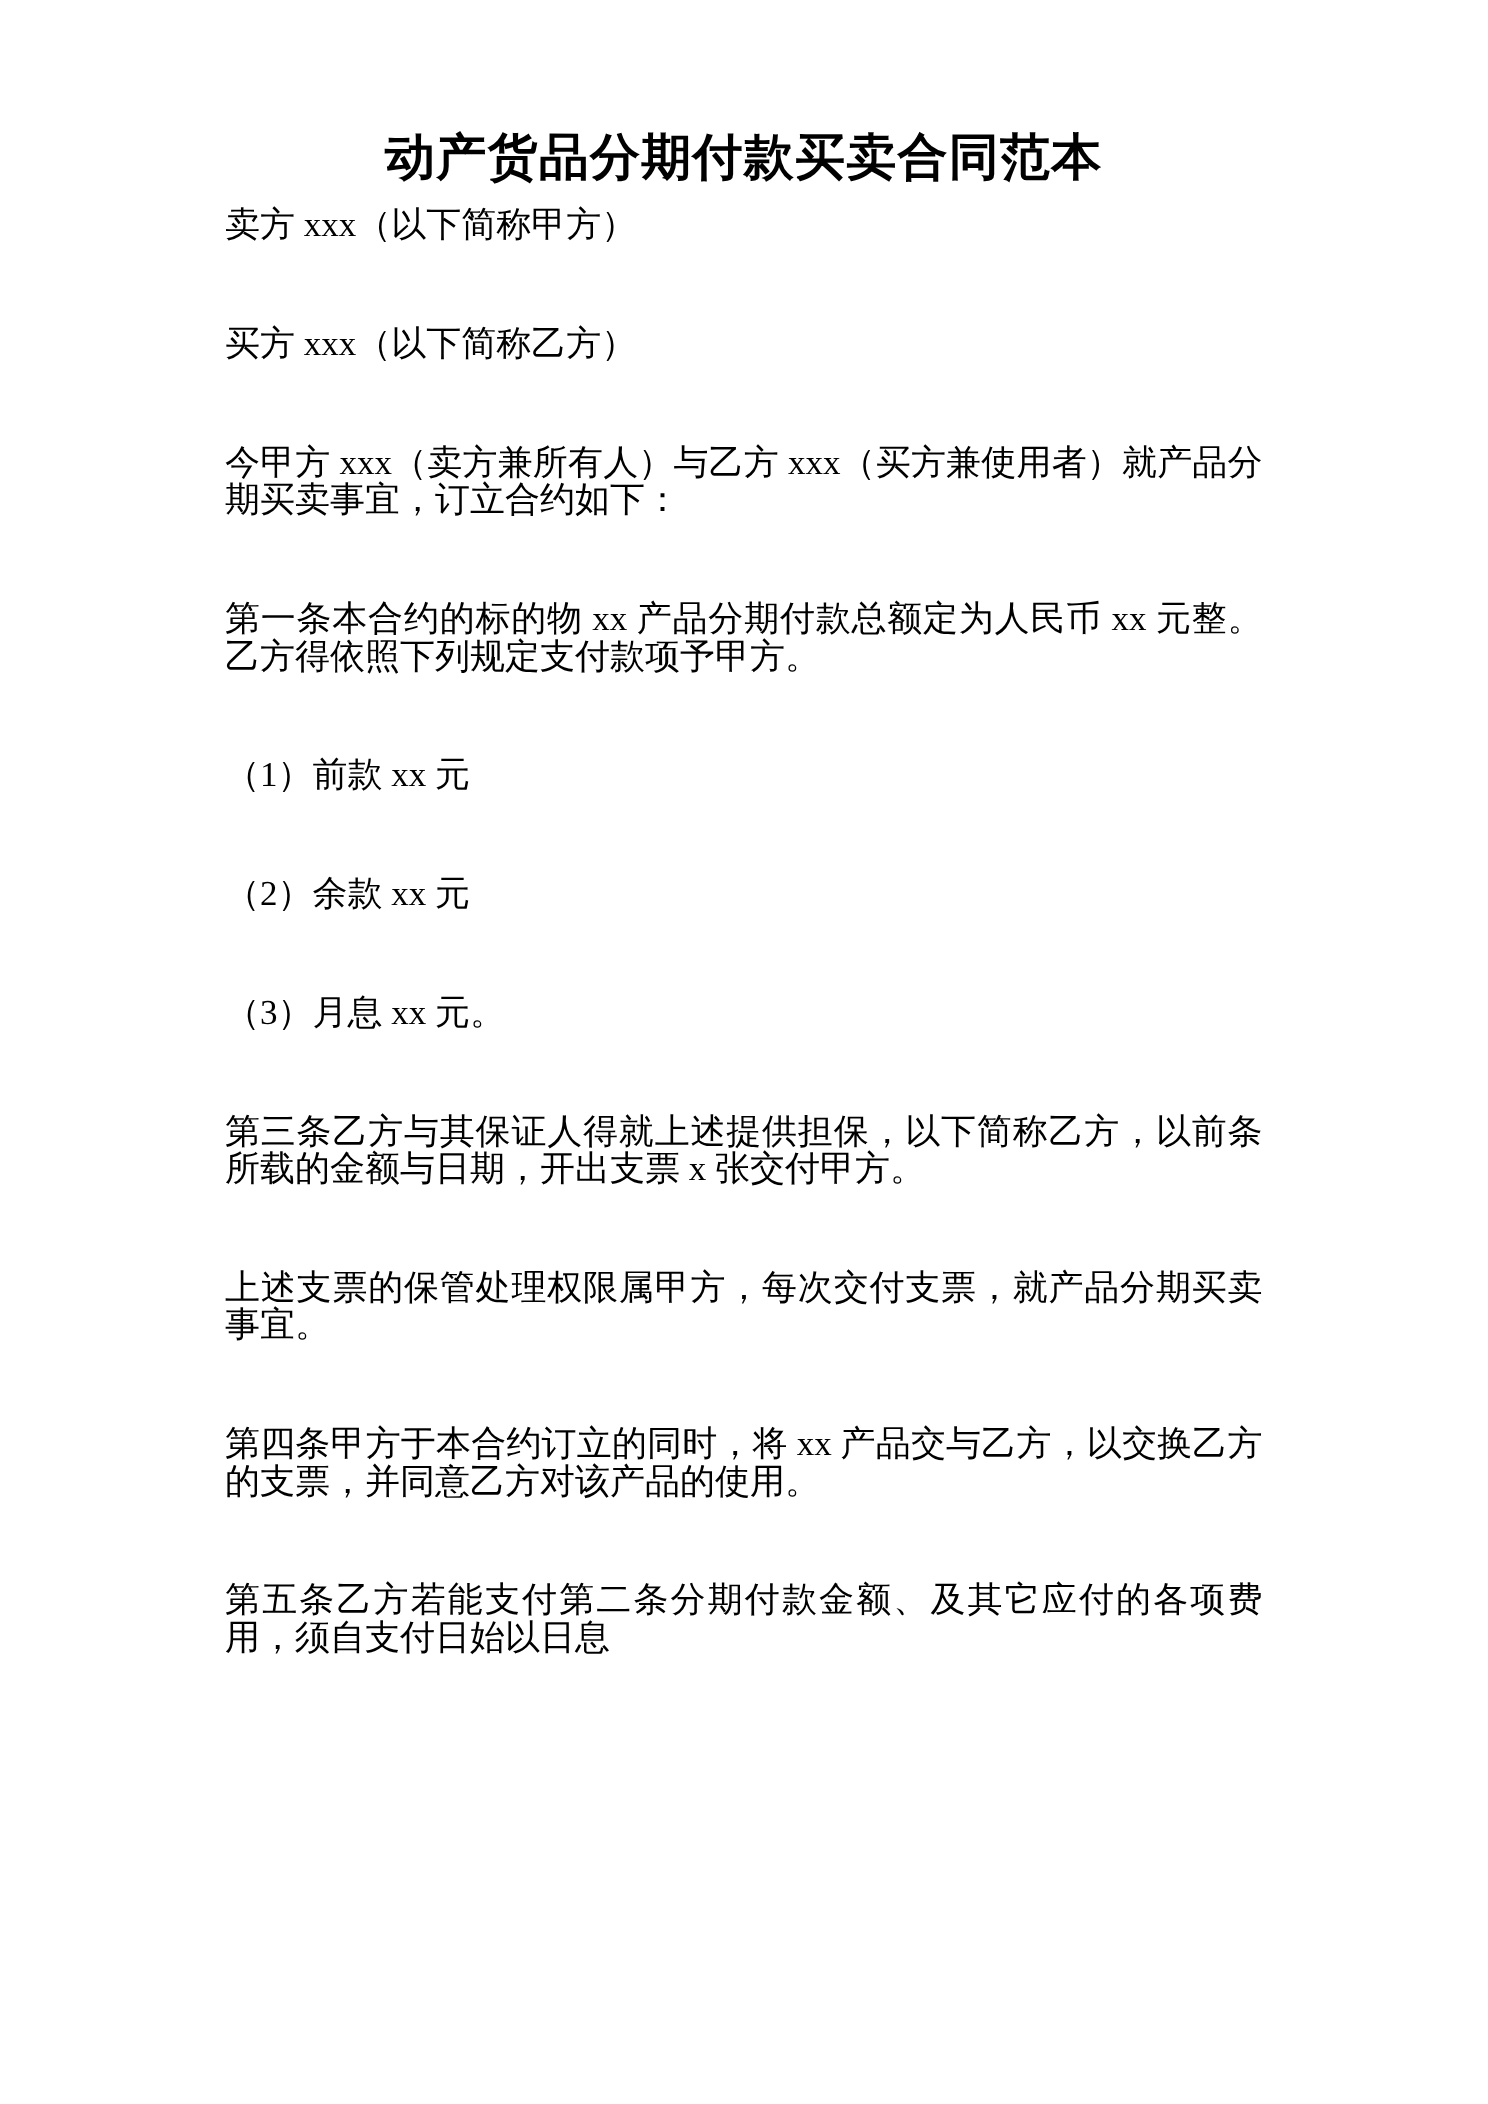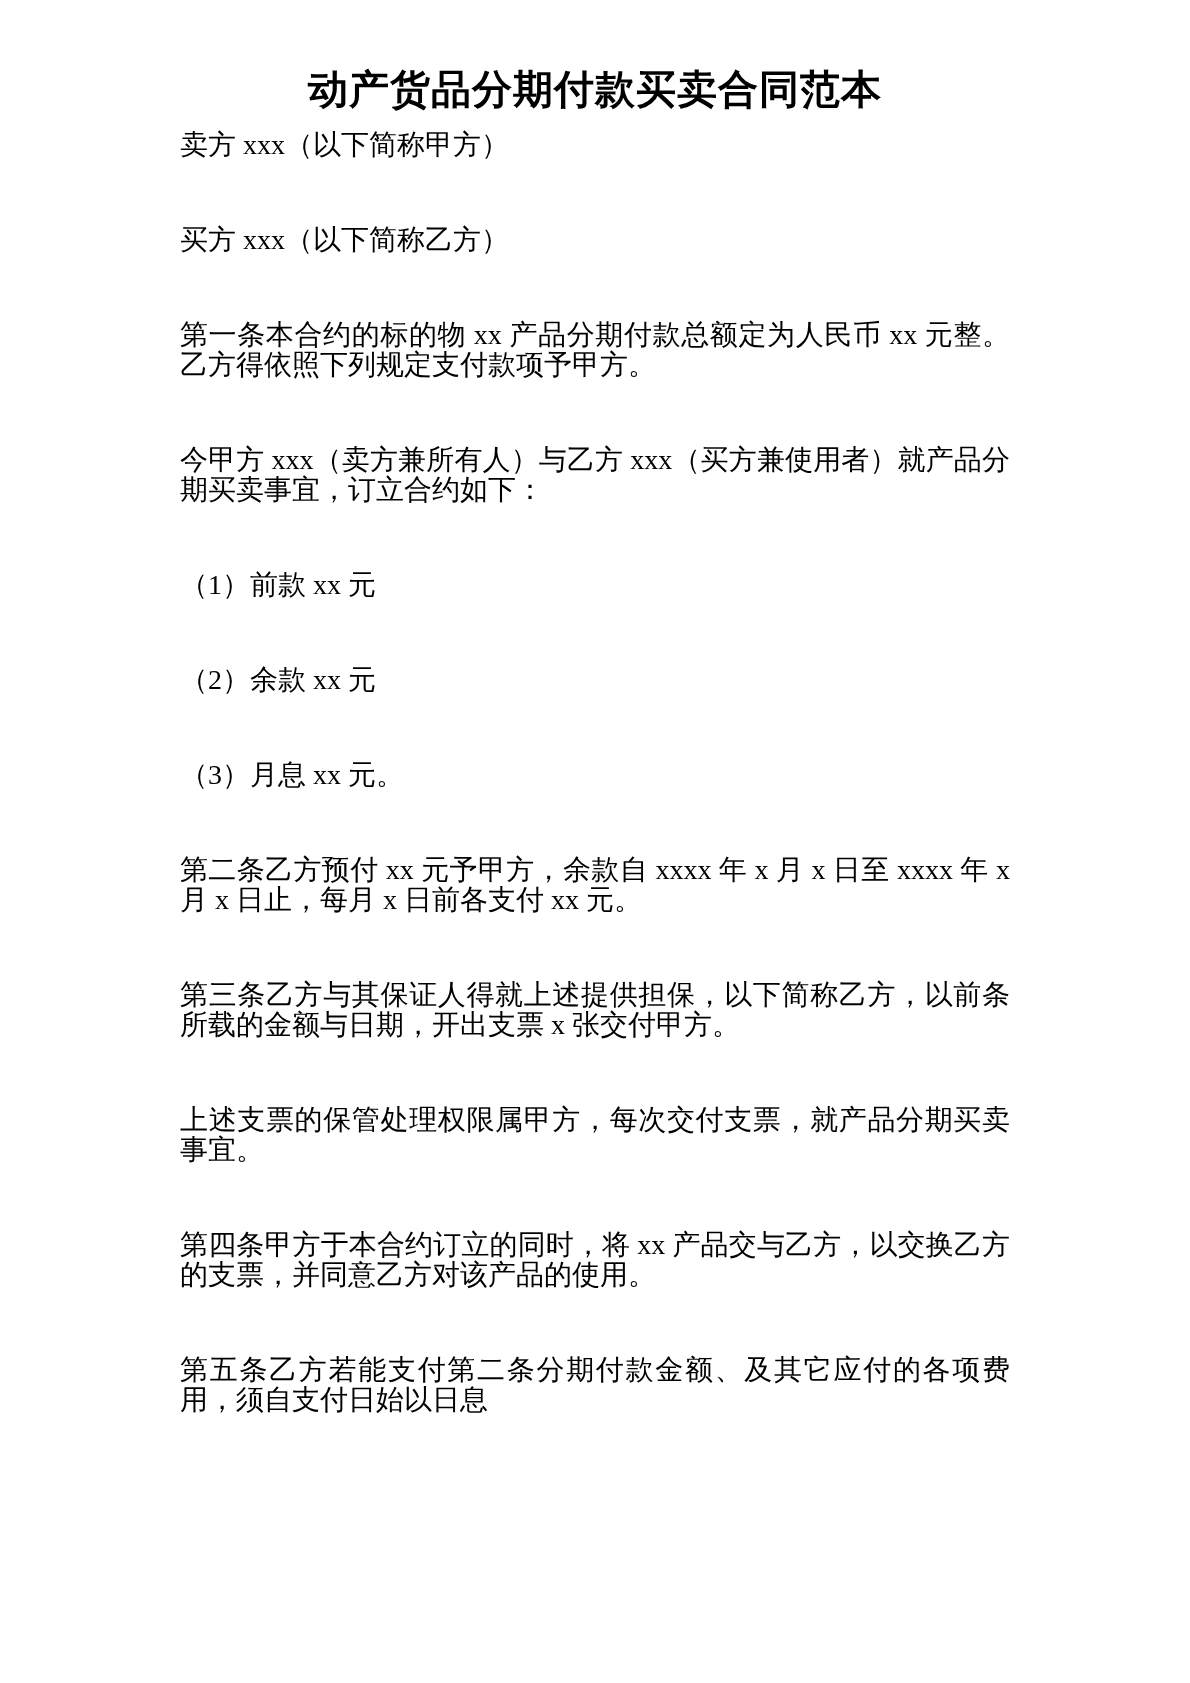--- a/index.html
+++ b/index.html
@@ -7,21 +7,21 @@
     padding: 0;
     background: #ffffff;
   }
   .page {
     position: relative;
     width: 1190px;
     height: 1683px;
     box-sizing: border-box;
     background: #ffffff;
     color: #000000;
-    padding: 66px 180px 0 180px;
+    padding: 102px 180px 0 180px;
     overflow: hidden;
     font-family: "Liberation Serif", "DejaVu Serif", serif;
   }
   h1.doc-title {
     margin: 0 0 16px 0;
     font-size: 40px;
     line-height: 48px;
     font-weight: bold;
     text-align: center;
     letter-spacing: 1px;
@@ -37,23 +37,22 @@
   }
 </style>
 </head>
 <body>
 
 <div class="page">
   <h1 class="doc-title">动产货品分期付款买卖合同范本</h1>
 
   <p class="doc-para">卖方 xxx（以下简称甲方）</p>
   <p class="doc-para">买方 xxx（以下简称乙方）</p>
+  <p class="doc-para">今甲方 xxx（卖方兼所有人）与乙方 xxx（买方兼使用者）就产品分期买卖事宜，订立合约如下：</p>
   <p class="doc-para">第一条本合约的标的物 xx 产品分期付款总额定为人民币 xx 元整。乙方得依照下列规定支付款项予甲方。</p>
-  <p class="doc-para">今甲方 xxx（卖方兼所有人）与乙方 xxx（买方兼使用者）就产品分期买卖事宜，订立合约如下：</p>
   <p class="doc-para">（1）前款 xx 元</p>
   <p class="doc-para">（2）余款 xx 元</p>
   <p class="doc-para">（3）月息 xx 元。</p>
-  <p class="doc-para">第二条乙方预付 xx 元予甲方，余款自 xxxx 年 x 月 x 日至 xxxx 年 x 月 x 日止，每月 x 日前各支付 xx 元。</p>
   <p class="doc-para">第三条乙方与其保证人得就上述提供担保，以下简称乙方，以前条所载的金额与日期，开出支票 x 张交付甲方。</p>
   <p class="doc-para">上述支票的保管处理权限属甲方，每次交付支票，就产品分期买卖事宜。</p>
   <p class="doc-para">第四条甲方于本合约订立的同时，将 xx 产品交与乙方，以交换乙方的支票，并同意乙方对该产品的使用。</p>
   <p class="doc-para">第五条乙方若能支付第二条分期付款金额、及其它应付的各项费用，须自支付日始以日息</p>
 </div>
 
 </body></html>

